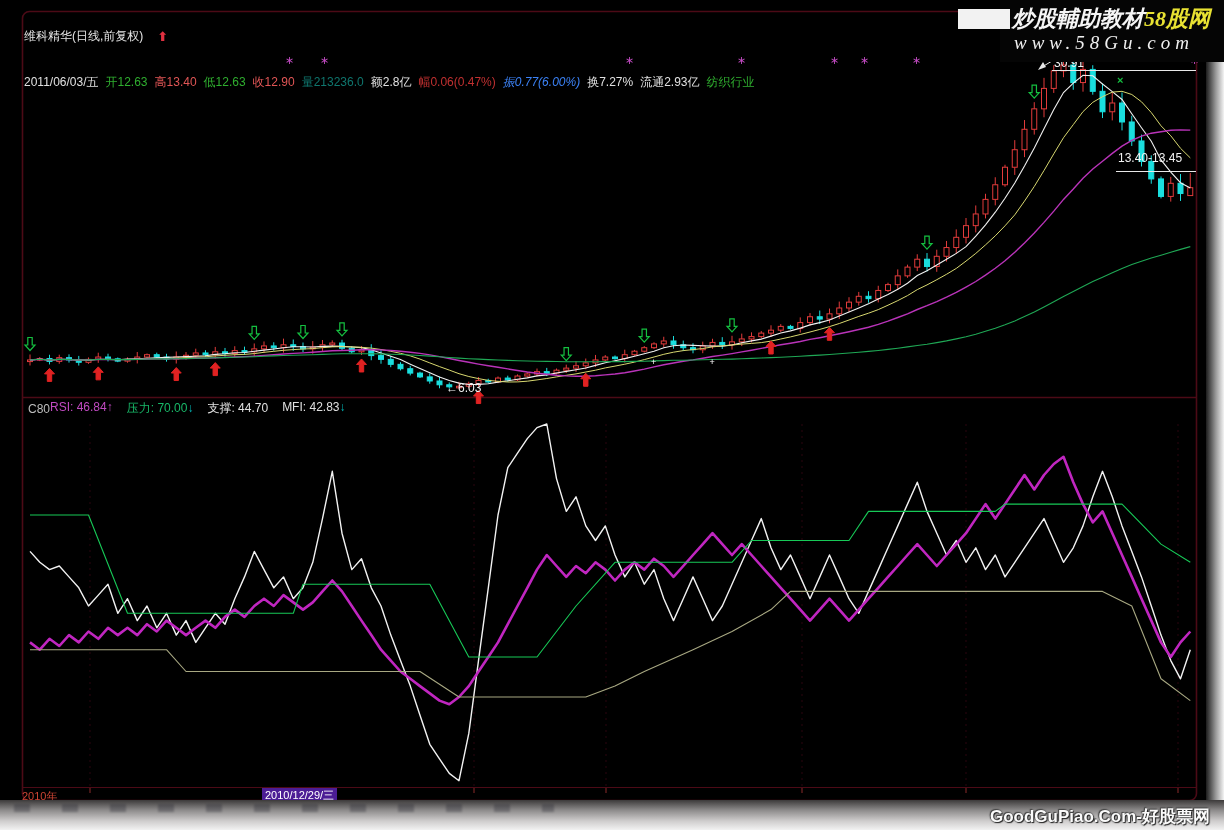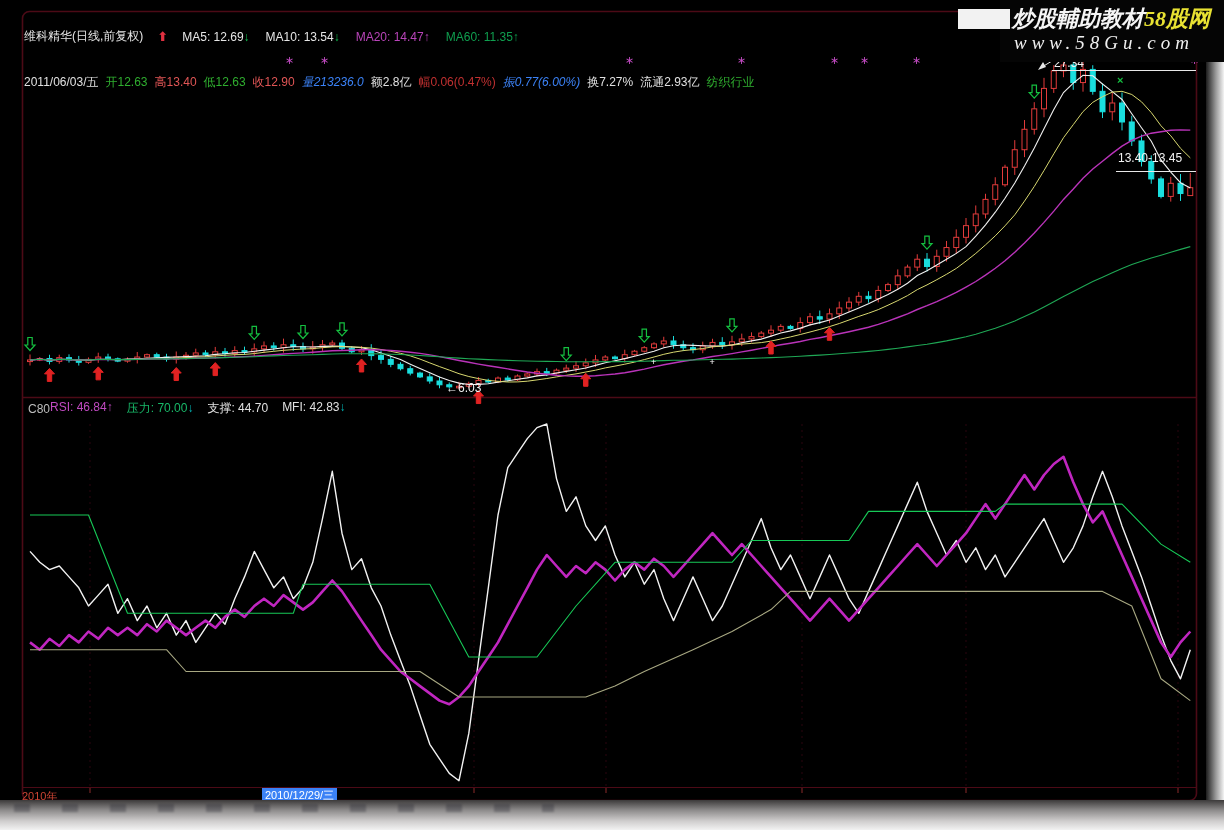--- a/index.html
+++ b/index.html
@@ -16,21 +16,21 @@
   .white-patch{left:958px;top:9px;width:52px;height:20px;background:#f2f2f2;z-index:4;}
   .wm1{left:1012px;top:4px;z-index:5;font-family:"Liberation Serif","DejaVu Serif",serif;
        font-style:italic;font-weight:bold;font-size:22px;color:#f5f5f5;}
   .wm1 .yel{color:#e8e232;}
   .wm2{left:1014px;top:32px;z-index:5;font-family:"Liberation Serif","DejaVu Serif",serif;
        font-style:italic;font-size:19px;letter-spacing:5px;color:#f0f0f0;}
   .ind-hdr{left:28px;top:400px;font-size:12px;display:flex;align-items:center;}
   .ann{color:#f2f2f2;font-size:12px;z-index:3;}
   .axis-year{left:22px;top:789px;font-size:11px;color:#cc4433;text-align:right;}
   .axis-tick{position:absolute;top:789px;font-size:11px;color:#7a1818;z-index:3;margin-top:28px;}
-  .axis-hl{left:262px;top:788px;font-size:11px;color:#fff;background:#3b82f6;
+  .axis-hl{left:262px;top:788px;font-size:11px;color:#fff;background:#4c1d95;
            padding:0 3px;line-height:14px;z-index:4;}
   .right-strip{left:1206px;top:0;width:18px;height:830px;z-index:2;
       background:linear-gradient(to right,#1c1c1c 0%,#9a9a9a 55%,#f4f4f4 100%);}
   .bottom-bar{left:0;top:800px;width:1224px;height:30px;z-index:4;
       background:linear-gradient(to bottom,#3c3a3a 0%,#8f8d8d 35%,#cfcdcd 70%,#f2f2f2 100%);}
   .ghost{left:14px;top:804px;width:540px;height:8px;z-index:5;opacity:.3;filter:blur(1px);
       background:repeating-linear-gradient(90deg,#23232e 0 16px,transparent 16px 48px);}
   .brand{right:14px;top:805px;z-index:6;font-size:17px;font-weight:bold;color:#fafafa;
       text-shadow:1px 1px 1px #222,-1px -1px 1px #444,0 0 2px #333;}
 </style>
@@ -334,35 +334,29 @@
       <text x="1190" y="64" fill="#c04ac0" font-size="11">∗</text>
       <path d="M30.0,551.4L39.8,562.3L49.5,569.6L59.3,566.0L69.0,576.9L78.8,587.8L88.5,606.0L98.3,595.1L108.0,584.2L117.8,613.3L127.5,598.7L137.3,620.6L147.0,606.0L156.8,627.8L166.5,613.3L176.3,635.1L186.0,620.6L195.8,642.4L205.5,627.8L215.3,613.3L225.0,624.2L234.8,598.7L244.5,576.9L254.3,551.4L264.0,569.6L273.8,587.8L283.5,576.9L293.3,598.7L303.0,587.8L312.8,562.3L322.5,518.6L332.3,471.3L342.0,533.2L351.8,569.6L361.5,558.7L371.3,587.8L381.0,606.0L390.8,635.1L400.5,660.6L410.3,686.1L420.0,715.2L429.8,744.3L439.5,758.9L449.3,773.4L459.0,780.7L468.8,733.4L478.5,660.6L488.3,587.8L498.0,515.0L507.8,467.7L517.5,453.1L527.3,438.6L537.0,427.6L546.8,424.0L556.5,478.6L566.3,511.4L576.0,496.8L585.8,525.9L595.5,540.5L605.3,525.9L615.0,555.0L624.8,576.9L634.5,562.3L644.3,584.2L654.0,569.6L663.8,598.7L673.5,620.6L683.3,598.7L693.0,576.9L702.8,598.7L712.5,620.6L722.3,606.0L732.0,584.2L741.8,562.3L751.5,540.5L761.3,518.6L771.0,547.8L780.8,569.6L790.5,555.0L800.3,576.9L810.0,598.7L819.8,576.9L829.5,555.0L839.3,576.9L849.0,598.7L858.8,613.3L868.5,591.4L878.3,569.6L888.0,547.8L897.8,525.9L907.5,504.1L917.3,482.2L927.0,511.4L936.8,533.2L946.5,555.0L956.3,540.5L966.0,562.3L975.8,547.8L985.5,569.6L995.3,555.0L1005.0,576.9L1014.8,562.3L1024.5,547.8L1034.3,533.2L1044.0,518.6L1053.8,540.5L1063.5,562.3L1073.3,547.8L1083.0,525.9L1092.8,496.8L1102.5,471.3L1112.3,496.8L1122.0,525.9L1131.8,551.4L1141.5,576.9L1151.3,606.0L1161.0,635.1L1170.8,660.6L1180.5,678.8L1190.3,649.7" fill="none" stroke="#f2f2f2" stroke-width="1.4" stroke-linejoin="round"></path>
       <path d="M30.0,642.4L39.8,649.7L49.5,638.8L59.3,646.0L69.0,635.1L78.8,642.4L88.5,631.5L98.3,638.8L108.0,627.8L117.8,635.1L127.5,627.8L137.3,635.1L147.0,624.2L156.8,631.5L166.5,620.6L176.3,627.8L186.0,635.1L195.8,627.8L205.5,620.6L215.3,627.8L225.0,616.9L234.8,609.6L244.5,616.9L254.3,606.0L264.0,598.7L273.8,606.0L283.5,595.1L293.3,602.4L303.0,609.6L312.8,602.4L322.5,591.4L332.3,580.5L342.0,591.4L351.8,606.0L361.5,620.6L371.3,635.1L381.0,649.7L390.8,660.6L400.5,671.5L410.3,678.8L420.0,686.1L429.8,693.4L439.5,700.6L449.3,704.3L459.0,697.0L468.8,686.1L478.5,671.5L488.3,657.0L498.0,642.4L507.8,624.2L517.5,606.0L527.3,587.8L537.0,569.6L546.8,555.0L556.5,566.0L566.3,576.9L576.0,566.0L585.8,573.2L595.5,562.3L605.3,569.6L615.0,580.5L624.8,569.6L634.5,562.3L644.3,569.6L654.0,558.7L663.8,566.0L673.5,576.9L683.3,566.0L693.0,555.0L702.8,544.1L712.5,533.2L722.3,544.1L732.0,555.0L741.8,544.1L751.5,555.0L761.3,566.0L771.0,576.9L780.8,587.8L790.5,598.7L800.3,609.6L810.0,620.6L819.8,609.6L829.5,598.7L839.3,609.6L849.0,620.6L858.8,609.6L868.5,598.7L878.3,587.8L888.0,576.9L897.8,566.0L907.5,555.0L917.3,544.1L927.0,555.0L936.8,566.0L946.5,555.0L956.3,544.1L966.0,533.2L975.8,518.6L985.5,504.1L995.3,518.6L1005.0,504.1L1014.8,489.5L1024.5,475.0L1034.3,489.5L1044.0,475.0L1053.8,464.0L1063.5,456.8L1073.3,482.2L1083.0,504.1L1092.8,522.3L1102.5,511.4L1112.3,533.2L1122.0,555.0L1131.8,576.9L1141.5,598.7L1151.3,620.6L1161.0,642.4L1170.8,657.0L1180.5,642.4L1190.3,631.5" fill="none" stroke="#c026c0" stroke-width="2.6" stroke-linejoin="round"></path>
       <path d="M30.0,515.0L88.5,515.0L127.5,613.3L293.3,613.3L303.0,584.2L429.8,584.2L468.8,657.0L537.0,657.0L576.0,606.0L615.0,562.3L732.0,562.3L751.5,540.5L849.0,540.5L868.5,511.4L995.3,511.4L1005.0,504.1L1122.0,504.1L1161.0,544.1L1190.3,562.3" fill="none" stroke="#17c957" stroke-width="1.1" stroke-linejoin="round"></path>
       <path d="M30.0,649.7L166.5,649.7L186.0,671.5L420.0,671.5L459.0,697.0L585.8,697.0L615.0,686.1L644.3,671.5L693.0,649.7L732.0,631.5L771.0,609.6L790.5,591.4L1102.5,591.4L1131.8,606.0L1161.0,678.8L1190.3,700.6" fill="none" stroke="#a8a882" stroke-width="1.1" stroke-linejoin="round"></path>
     </svg>
 
   <div class="txt hdr1">
     <span class="title">维科精华(日线,前复权)</span>
     <span class="pin">⬆</span>
-    <span id="ma-row" style="display:flex;gap:16px;">
-        <span style="color: rgb(230, 230, 230);">MA5: 12.69<span style="color: rgb(16, 192, 80);">↓</span></span>
-        <span style="color: rgb(230, 230, 230);">MA10: 13.54<span style="color: rgb(16, 192, 80);">↓</span></span>
-        <span style="color: rgb(185, 68, 185);">MA20: 14.47<span style="color: rgb(185, 68, 185);">↑</span></span>
-        <span style="color: rgb(15, 159, 79);">MA60: 11.35<span style="color: rgb(15, 159, 79);">↑</span></span>
-      </span>
   </div>
 
   <div class="txt hdr2" id="info-row">
       <span style="color: rgb(224, 224, 224);">2011/06/03/五</span>
       <span style="color: rgb(47, 174, 47);">开12.63</span>
       <span style="color: rgb(224, 85, 85);">高13.40</span>
       <span style="color: rgb(47, 174, 47);">低12.63</span>
       <span style="color: rgb(224, 85, 85);">收12.90</span>
-      <span style="color: #3b82f6; font-style: italic;">量213236.0</span>
+      <span style="color: #0f766e;">量213236.0</span>
       <span style="color: rgb(224, 224, 224);">额2.8亿</span>
       <span style="color: rgb(192, 48, 48);">幅0.06(0.47%)</span>
       <span style="color: #3b82f6; font-style: italic;">振0.77(6.00%)</span>
       <span style="color: rgb(224, 224, 224);">换7.27%</span>
       <span style="color: rgb(224, 224, 224);">流通2.93亿</span>
       <span style="color: rgb(47, 174, 47);">纺织行业</span>
     </div>
 
   <div class="abs wm-box"></div>
   <div class="abs white-patch"></div>
@@ -372,32 +366,33 @@
   <div class="txt ind-hdr">
     <span id="ind-name" style="color: rgb(189, 189, 189);">C80</span>
     <span id="ind-row" style="display:flex;gap:14px;">
         <span style="color: rgb(192, 74, 192);">RSI: 46.84<span style="color: rgb(192, 74, 192);">↑</span></span>
         <span style="color: rgb(24, 184, 104);">压力: 70.00<span style="color: rgb(0, 184, 184);">↓</span></span>
         <span style="color: rgb(224, 224, 224);">支撑: 44.70</span>
         <span style="color: rgb(224, 224, 224);">MFI: 42.83<span style="color: rgb(0, 184, 184);">↓</span></span>
       </span>
   </div>
 
-  <div class="txt ann" style="left:1054px;top:56px;">27.34</div>
+  <div class="txt ann" style="left:1054px;top:56px;">30.91</div>
   <div class="txt ann" style="left:1118px;top:151px;">13.40-13.45</div>
   <div class="txt ann" style="left:446px;top:381px;">←6.03</div>
 
   <div class="txt axis-year">2010年</div>
   <div id="axis-ticks">
       <span class="axis-tick" style="left: 86px; color: rgb(160, 48, 34);">12</span>
       <span class="axis-tick" style="left: 470px;">2</span>
       <span class="axis-tick" style="left: 602px;">3</span>
       <span class="axis-tick" style="left: 798px;">4</span>
       <span class="axis-tick" style="left: 962px;">5</span>
       <span class="axis-tick" style="left: 1174px;">6</span>
     </div>
   <div class="txt axis-hl" style="left: 262px;">2010/12/29/三</div>
 
   <div class="abs right-strip"></div>
   <div class="abs bottom-bar"></div>
   <div class="abs ghost"></div>
+  <div class="txt brand">GoodGuPiao.Com-好股票网</div>
 
 </div>
 
 </body></html>

